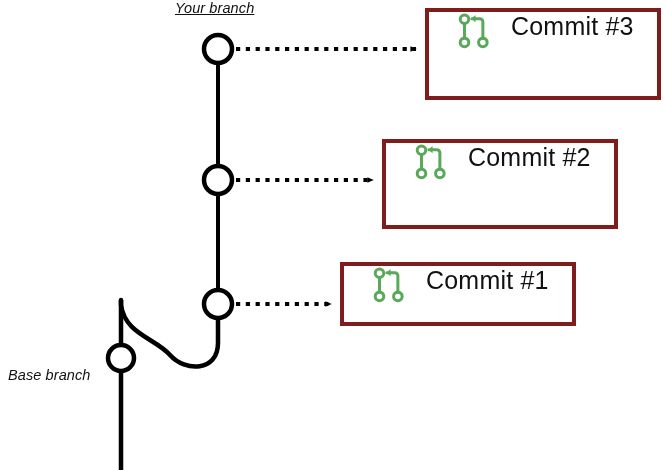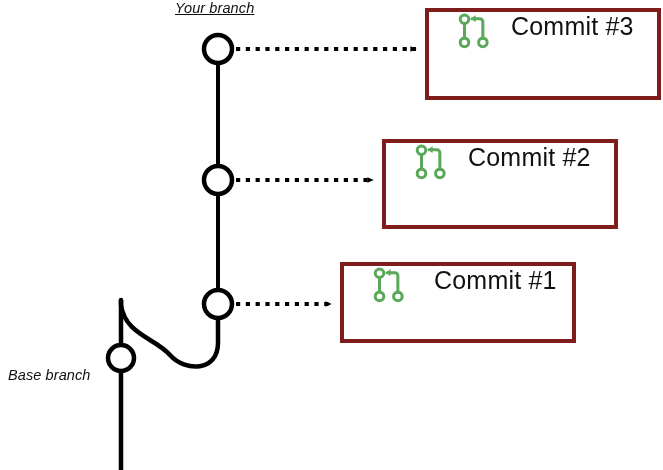--- a/index.html
+++ b/index.html
@@ -48,21 +48,21 @@
     position: absolute;
     box-sizing: border-box;
     background: #ffffff;
     border: 4px solid #7f1d1d;
     display: flex;
     flex-direction: row;
     align-items: flex-start;
   }
   #commit-box-3 { left: 425px; top: 8px;   width: 236px; height: 92px; }
   #commit-box-2 { left: 382px; top: 139px; width: 236px; height: 90px; }
-  #commit-box-1 { left: 340px; top: 262px; width: 236px; height: 81px; gap: 8px; }
+  #commit-box-1 { left: 340px; top: 262px; width: 236px; height: 64px; }
 
   .commit-icon {
     flex: 0 0 auto;
     width: 38px;
     height: 38px;
     margin-left: 26px;
     display: block;
   }
   .commit-label {
     flex: 1 1 auto;

